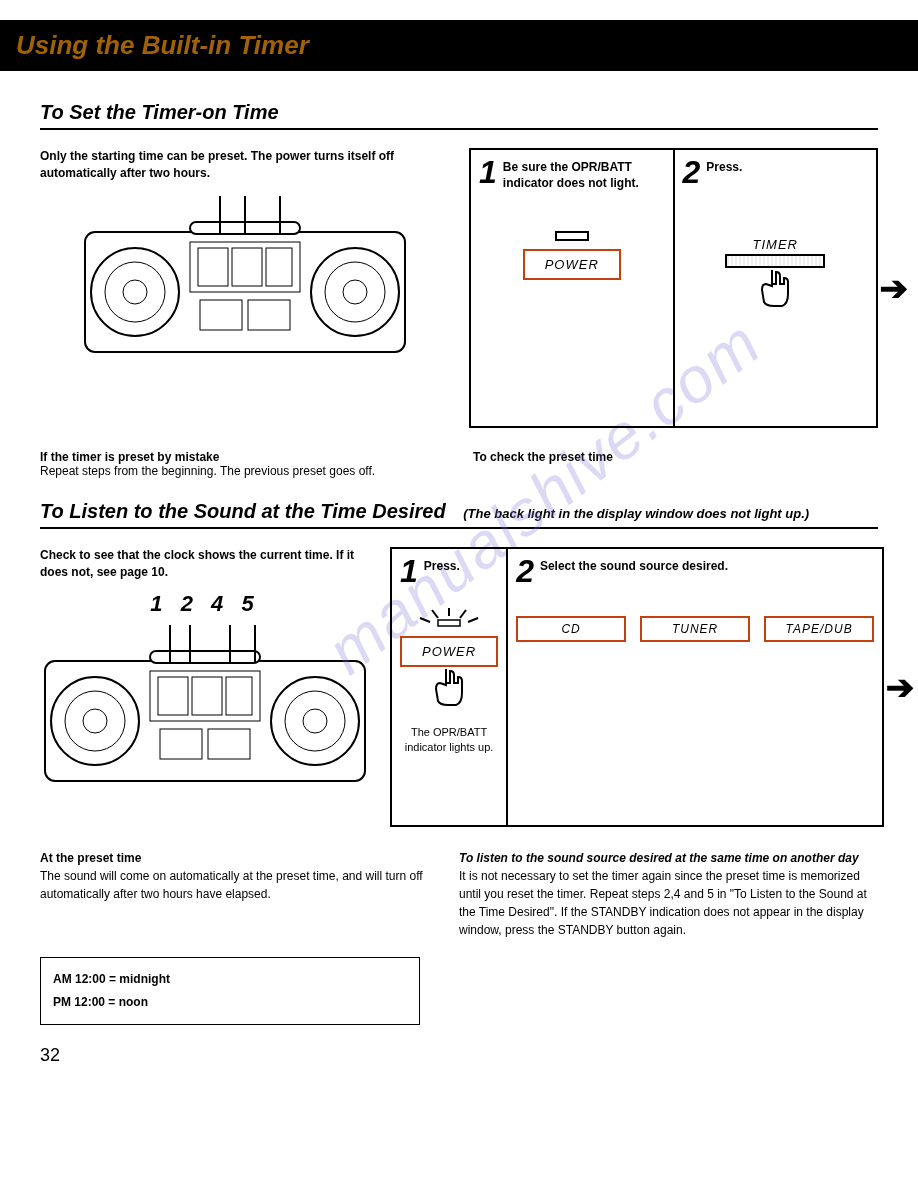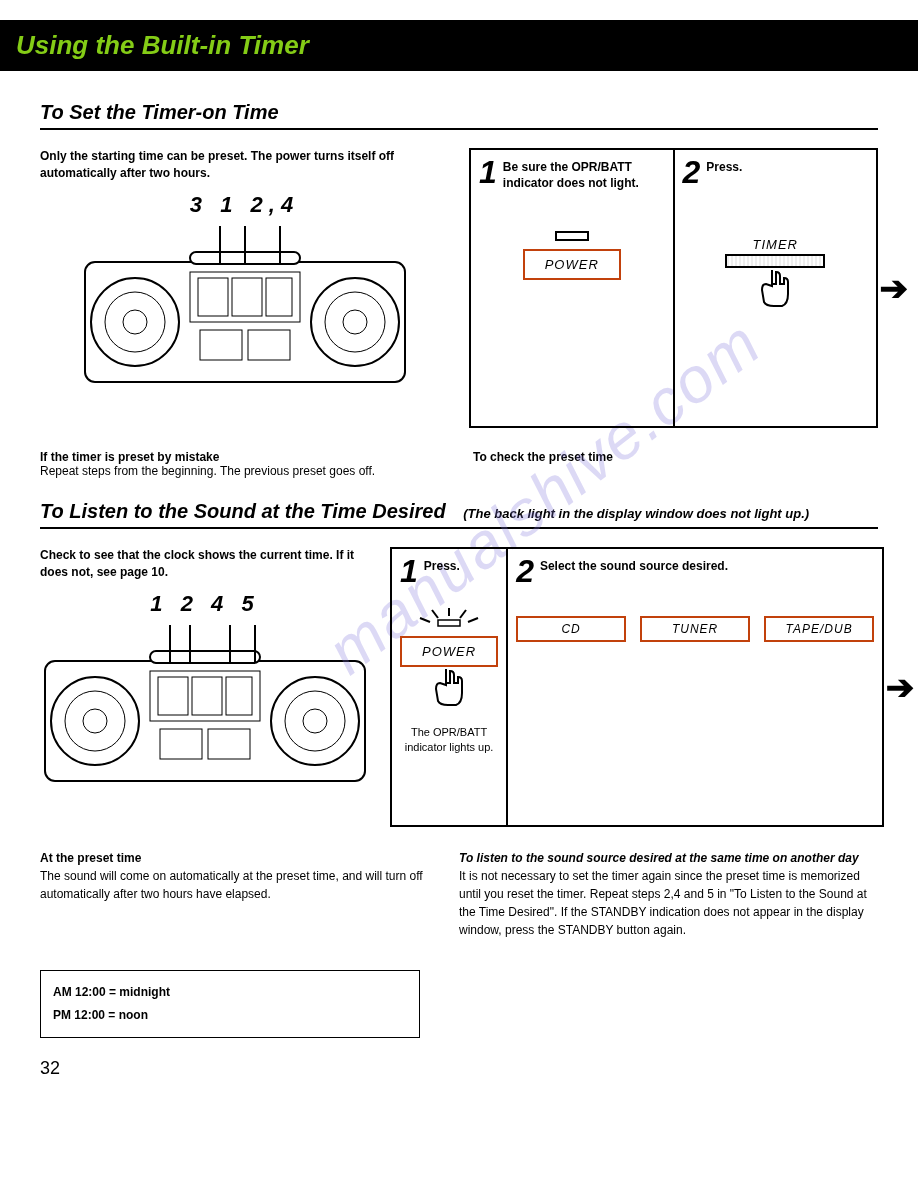--- a/index.html
+++ b/index.html
@@ -7,21 +7,21 @@
     font-family: Arial, Helvetica, sans-serif;
     background: #fff;
     width: 918px;
     margin: 0 auto;
     padding: 20px 40px 30px 40px;
     color: #000;
     position: relative;
   }
   .title-bar {
     background: #000;
-    color: #84cc16;
+    color: #a16207;
     font-size: 26px;
     font-weight: bold;
     padding: 10px 16px;
     margin: 0 -40px 30px -40px;
     font-style: italic;
   }
   h2.section {
     font-size: 20px;
     font-weight: bold;
     font-style: italic;
@@ -171,21 +171,21 @@
     margin-top: 22px;
     font-size: 12px;
   }
   .footnotes .col { flex: 1; line-height: 1.5; }
   .footnotes strong { font-weight: bold; }
   .time-table {
     border: 1px solid #000;
     padding: 10px 12px;
     font-size: 12px;
     width: 380px;
-    margin-top: 31px;
+    margin-top: 18px;
     line-height: 1.9;
   }
   .page-num {
     font-size: 18px;
     margin-top: 20px;
   }
   .watermark {
     position: absolute;
     top: 460px;
     left: 280px;
@@ -206,21 +206,20 @@
 <div class="watermark">manualshive.com</div>
 
 <div class="title-bar">Using the Built-in Timer</div>
 
 <h2 class="section">To Set the Timer-on Time</h2>
 
 <div class="two-col">
   <div class="left">
     <p class="intro">Only the starting time can be preset. The power turns itself off automatically after two hours.</p>
     <div class="device-wrap">
-      <div class="device-nums">3  1   2,4</div>
       
       <svg class="device-svg" width="330" height="170" viewBox="0 0 330 170">
         <rect x="5" y="40" width="320" height="120" rx="10" fill="#fff" stroke="#000" stroke-width="2"></rect>
         <circle cx="55" cy="100" r="44" fill="#fff" stroke="#000" stroke-width="2"></circle>
         <circle cx="55" cy="100" r="30" fill="none" stroke="#000"></circle>
         <circle cx="55" cy="100" r="12" fill="none" stroke="#000"></circle>
         <circle cx="275" cy="100" r="44" fill="#fff" stroke="#000" stroke-width="2"></circle>
         <circle cx="275" cy="100" r="30" fill="none" stroke="#000"></circle>
         <circle cx="275" cy="100" r="12" fill="none" stroke="#000"></circle>
         <rect x="110" y="50" width="110" height="50" fill="#fff" stroke="#000"></rect>

